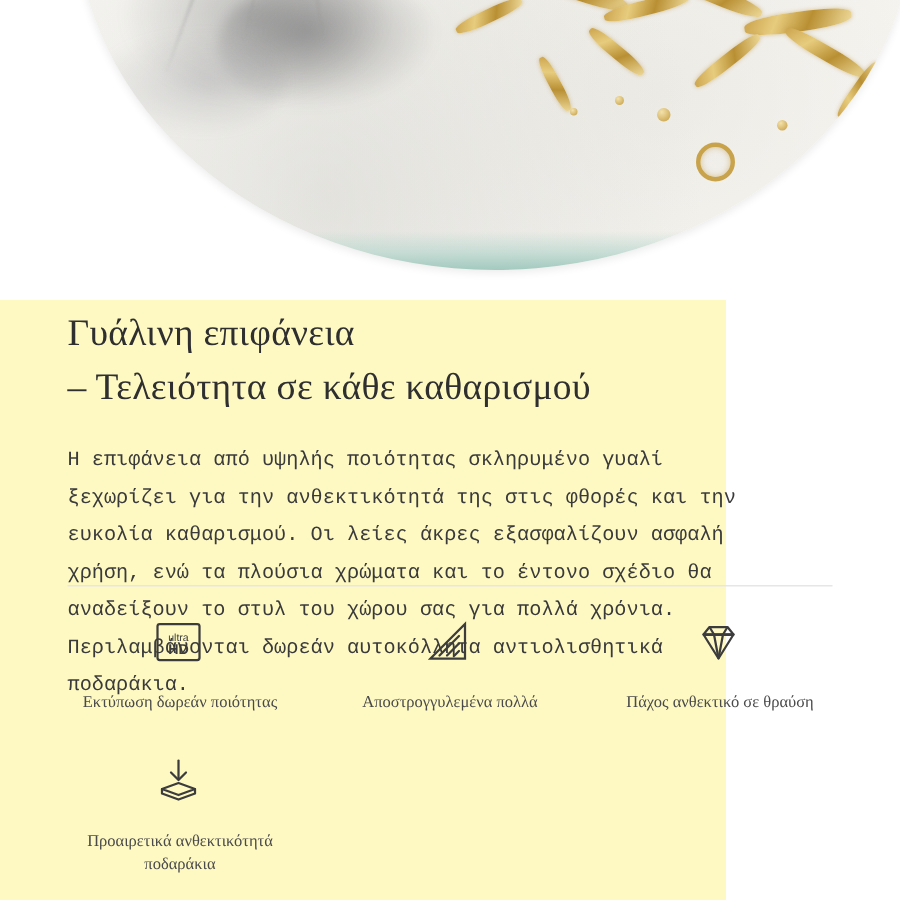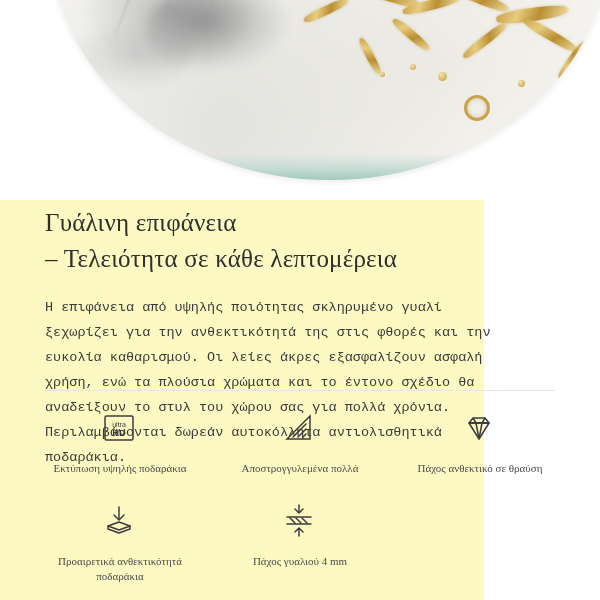--- a/index.html
+++ b/index.html
@@ -171,38 +171,38 @@
       <div class="gold-dot" style="left:388px; top:372px; width:9px; height:9px;"></div>
       <div class="gold-dot" style="left:360px; top:364px; width:6px; height:6px;"></div>
       <div class="gold-dot" style="left:468px; top:380px; width:7px; height:7px;"></div>
       <div class="gold-dot" style="left:330px; top:372px; width:5px; height:5px;"></div>
     </div>
   </div>
 
   <div class="content">
     <h1 class="title">
       <span>Γυάλινη επιφάνεια</span><br>
-      <span>– Τελειότητα σε κάθε λεπτομέρεια</span>
+      <span>– Τελειότητα σε κάθε καθαρισμού</span>
     </h1>
     <p class="body">Η επιφάνεια από υψηλής ποιότητας σκληρυμένο γυαλί ξεχωρίζει για την ανθεκτικότητά της στις φθορές και την ευκολία καθαρισμού. Οι λείες άκρες εξασφαλίζουν ασφαλή χρήση, ενώ τα πλούσια χρώματα και το έντονο σχέδιο θα αναδείξουν το στυλ του χώρου σας για πολλά χρόνια. Περιλαμβάνονται δωρεάν αυτοκόλλητα αντιολισθητικά ποδαράκια.</p>
     <div class="divider"></div>
   </div>
 
   <div class="features">
 
 
     <div class="feature">
       <span class="ic">
         <svg width="44" height="44" viewBox="0 0 44 44" fill="none" stroke="#3c3c3c" stroke-width="1.5">
           <rect x="8" y="10" width="28" height="24" rx="1.5"></rect>
           <text x="22" y="21" font-family="Liberation Sans, sans-serif" font-size="7" fill="#3c3c3c" stroke="none" text-anchor="middle">ultra</text>
           <text x="22" y="30" font-family="Liberation Sans, sans-serif" font-size="9.5" font-weight="bold" fill="#3c3c3c" stroke="none" text-anchor="middle">HD</text>
         </svg>
       </span>
-      <span class="cap">Εκτύπωση υψηλής ποδαράκια</span>
+      <span class="cap">Εκτύπωση δωρεάν ποιότητας</span>
     </div>
 
     <div class="feature">
       <span class="ic">
         <svg width="44" height="44" viewBox="0 0 44 44" fill="none" stroke="#3c3c3c" stroke-width="1.5" stroke-linecap="round">
           <path d="M10 33 L33 10 L33 33 Z"></path>
           <path d="M16 31 L29 18"></path>
           <path d="M21 31 L29 23"></path>
           <path d="M26 31 L29 28"></path>
         </svg>
@@ -228,31 +228,15 @@
         <svg width="44" height="44" viewBox="0 0 44 44" fill="none" stroke="#3c3c3c" stroke-width="1.5" stroke-linecap="round" stroke-linejoin="round">
           <path d="M22 8 V20"></path>
           <path d="M17 16 L22 21 L27 16"></path>
           <path d="M11 27 L22 23 L33 27 L22 31 Z"></path>
           <path d="M11 27 V30 L22 34 L33 30 V27"></path>
         </svg>
       </span>
       <span class="cap">Προαιρετικά ανθεκτικότητά ποδαράκια</span>
     </div>
 
-    <div class="feature">
-      <span class="ic">
-        <svg width="44" height="44" viewBox="0 0 44 44" fill="none" stroke="#3c3c3c" stroke-width="1.5" stroke-linecap="round" stroke-linejoin="round">
-          <path d="M22 6 V13"></path>
-          <path d="M18 10 L22 14 L26 10"></path>
-          <path d="M10 18 H34"></path>
-          <path d="M10 25 H34"></path>
-          <path d="M13 19 L18 24"></path>
-          <path d="M19 19 L24 24"></path>
-          <path d="M25 19 L30 24"></path>
-          <path d="M22 37 V30"></path>
-          <path d="M18 33 L22 29 L26 33"></path>
-        </svg>
-      </span>
-      <span class="cap">Πάχος γυαλιού 4 mm</span>
-    </div>
 
   </div>
 </div>
 
 </body></html>

